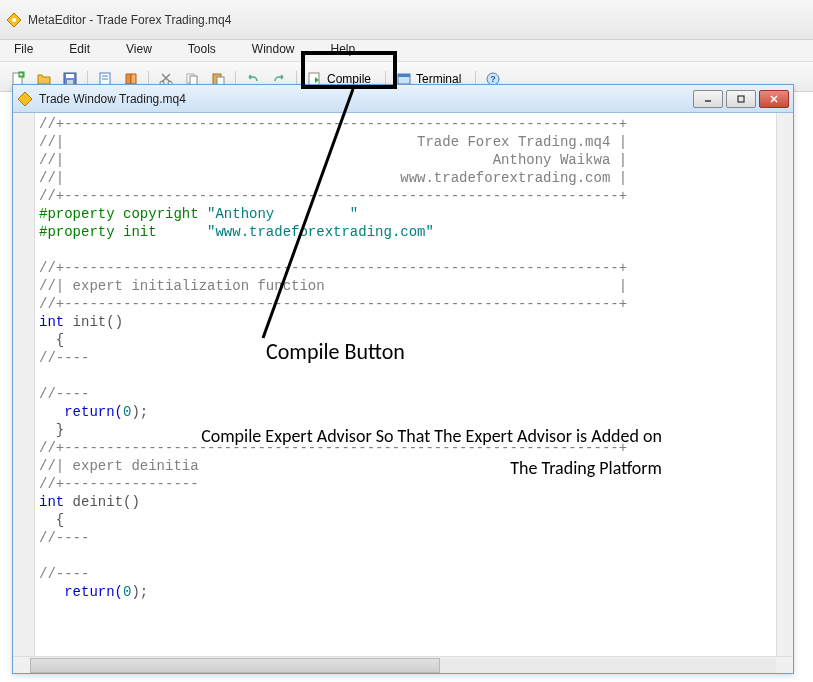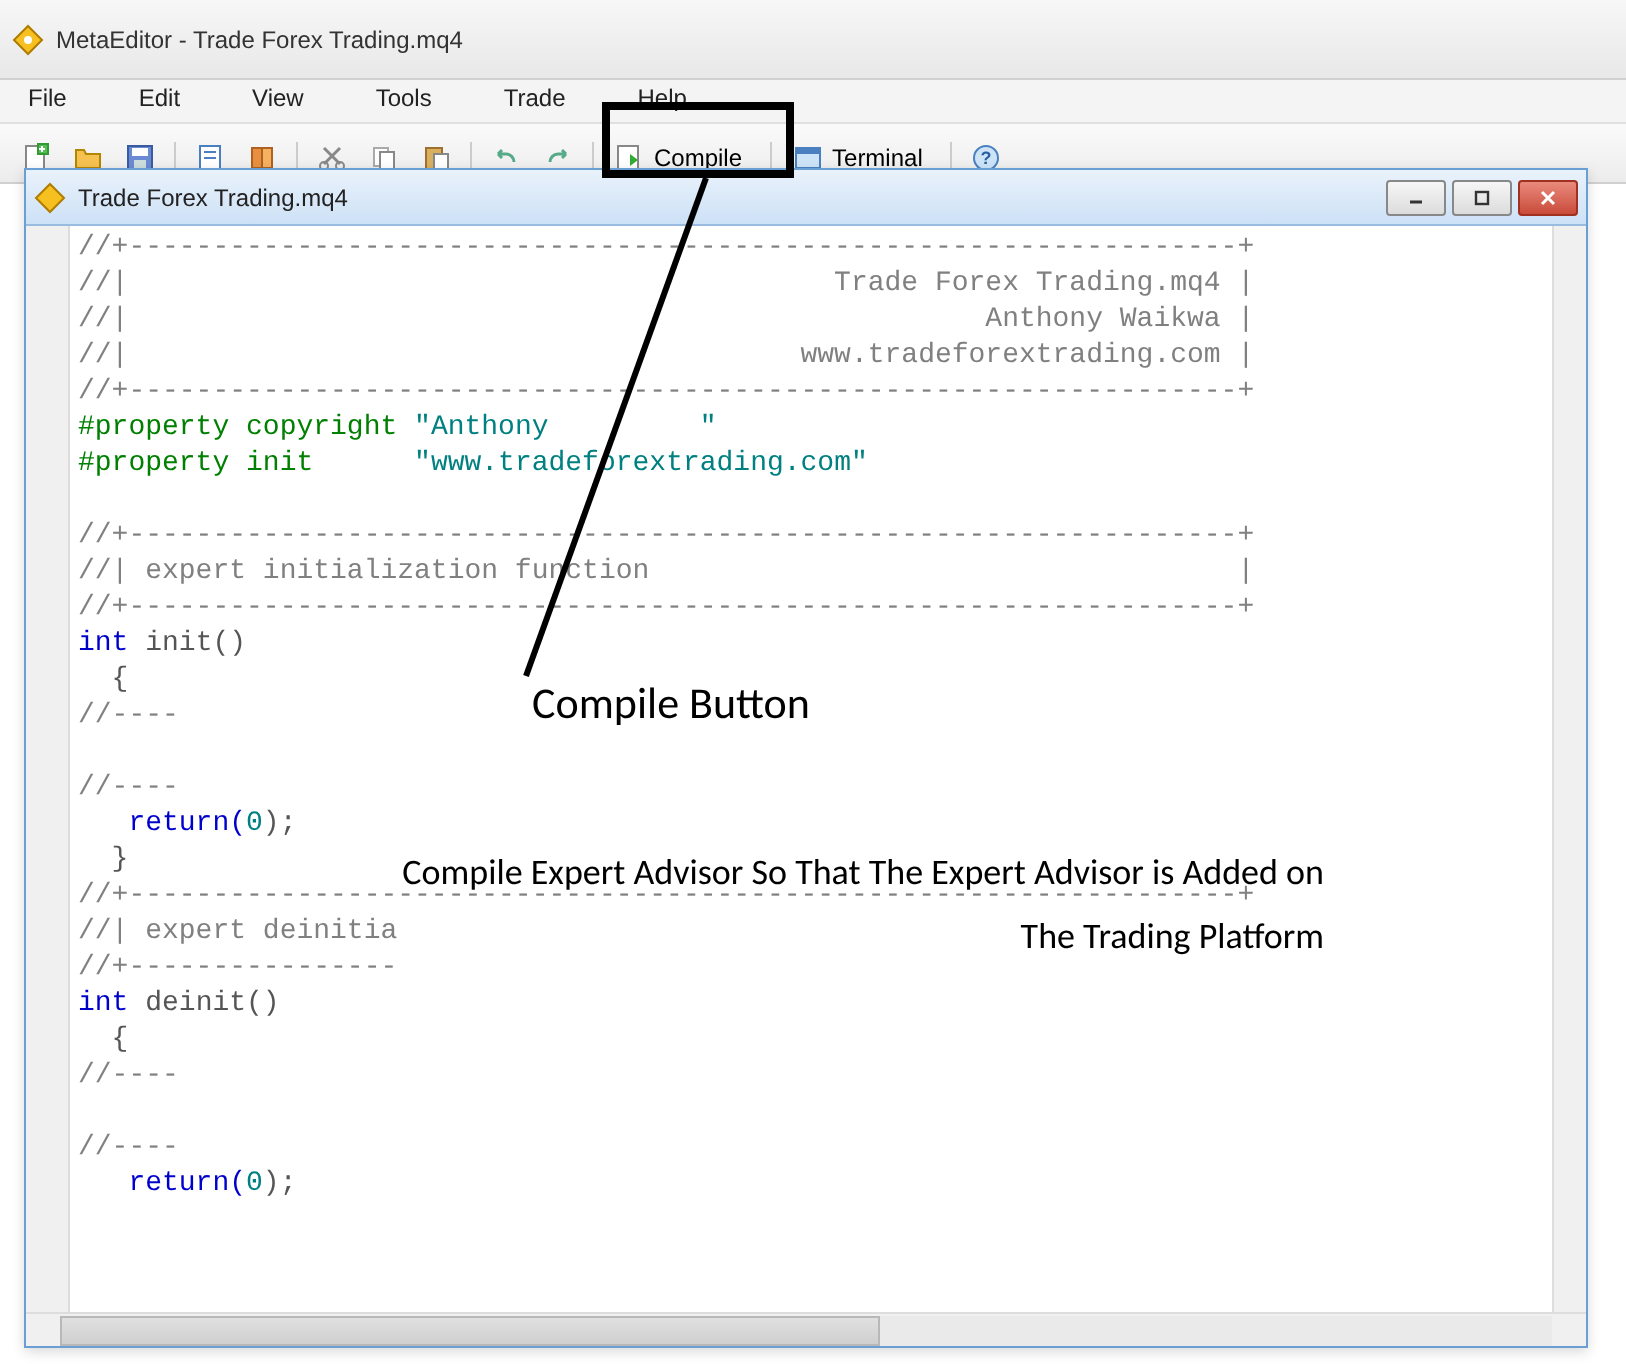--- a/index.html
+++ b/index.html
@@ -192,21 +192,21 @@
       </svg>
   </span>
   <span class="titlebar-text">MetaEditor - Trade Forex Trading.mq4</span>
 </div>
 
 <div class="menubar">
   <span class="menu-item">File</span>
   <span class="menu-item">Edit</span>
   <span class="menu-item">View</span>
   <span class="menu-item">Tools</span>
-  <span class="menu-item">Trade</span>
+  <span class="menu-item">Window</span>
   <span class="menu-item">Help</span>
 </div>
 
 <div class="toolbar">
   <span class="tool-btn">
       <span class="tool-icon">
         <svg width="16" height="16">
           <rect x="3" y="2" width="9" height="12" fill="#fff" stroke="#888"></rect>
           <rect x="9" y="1" width="5" height="5" fill="#5b5" stroke="#393"></rect>
           <path d="M11 2v3M9.5 3.5h3" stroke="#fff" stroke-width="1"></path>
@@ -319,21 +319,21 @@
     </span>
 </div>
 
 <div class="doc-window">
   <div class="doc-titlebar">
     <span class="titlebar-icon">
       <svg width="16" height="16" viewBox="0 0 16 16">
           <polygon points="8,1 15,8 8,15 1,8" fill="#f5c020" stroke="#b07c00" stroke-width="1"></polygon>
         </svg>
     </span>
-    <span class="doc-title">Trade Forex Trading.mq4</span>
+    <span class="doc-title">Trade Window Trading.mq4</span>
     <div class="win-btns">
       <span class="win-btn">
           <svg width="10" height="10">
             <line x1="2" y1="7" x2="8" y2="7" stroke="#333" stroke-width="1.5"></line>
           </svg>
         </span>
       <span class="win-btn">
           <svg width="10" height="10">
             <rect x="2" y="2" width="6" height="6" fill="none" stroke="#333" stroke-width="1.2"></rect>
           </svg>

